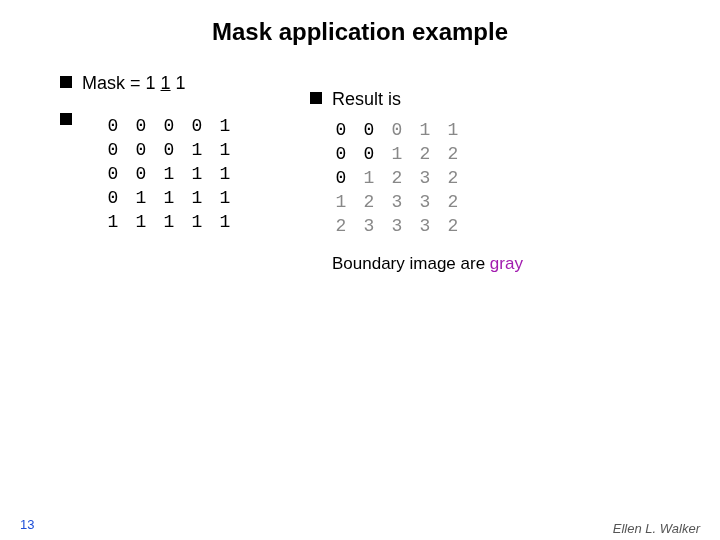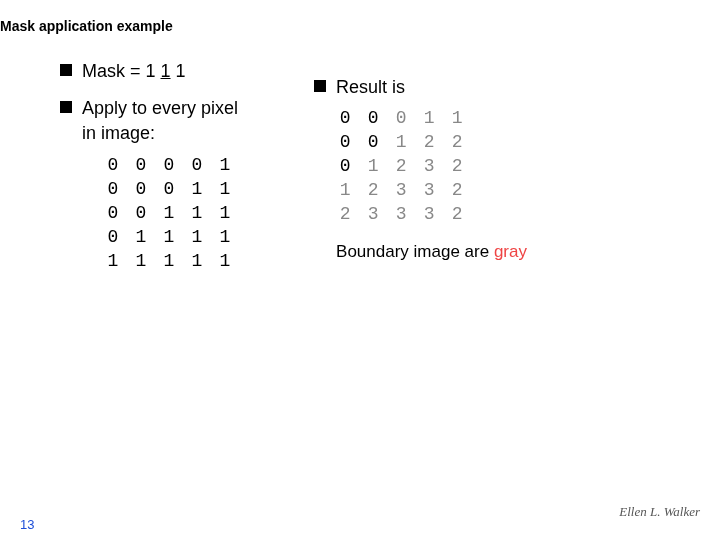--- a/index.html
+++ b/index.html
@@ -9,21 +9,22 @@
       height: 540px;
       background: #ffffff;
       font-family: Arial, Helvetica, sans-serif;
       font-size: 18px;
       color: #000000;
       overflow: hidden;
       position: relative;
     }
 
     .page-title {
-      font-size: 14px;
+      text-align: center;
+      font-size: 24px;
       font-weight: bold;
       padding-top: 18px;
       padding-bottom: 20px;
     }
 
     .content-area {
       display: flex;
       flex-direction: row;
       padding-left: 60px;
       padding-top: 5px;
@@ -115,39 +116,38 @@
       color: #888888;
     }
 
     .boundary-note {
       margin-top: 18px;
       font-size: 17px;
       margin-left: 22px;
     }
 
     .boundary-gray {
-      color: #ef4444;
+      color: #a21caf;
     }
 
     .footer {
       position: absolute;
       bottom: 8px;
       left: 20px;
       font-size: 13px;
       color: #1d4ed8;
     }
 
     .footer-right {
       position: absolute;
-      bottom: 20px;
+      bottom: 4px;
       right: 20px;
       font-size: 13px;
       color: #555;
       font-style: italic;
-      font-family: Liberation Serif, serif;
     }
   </style>
 </head>
 <body>
 
 <div class="page-title">Mask application example</div>
 
 <div class="content-area">
 
   <div class="left-col">
@@ -155,21 +155,20 @@
     <div class="bullet-item">
       <div class="bullet-square"></div>
       <div class="bullet-label">
         Mask = 1 <span class="mask-underline">1</span> 1
       </div>
     </div>
 
     <div class="bullet-item" style="margin-top:10px;">
       <div class="bullet-square"></div>
       <div>
-        <div class="bullet-label">Apply to every pixel<br>in image:</div>
 
         <div class="matrix-grid">
           <div class="matrix-row">
             <span class="matrix-cell">0</span>
             <span class="matrix-cell">0</span>
             <span class="matrix-cell">0</span>
             <span class="matrix-cell">0</span>
             <span class="matrix-cell">1</span>
           </div>
           <div class="matrix-row">

